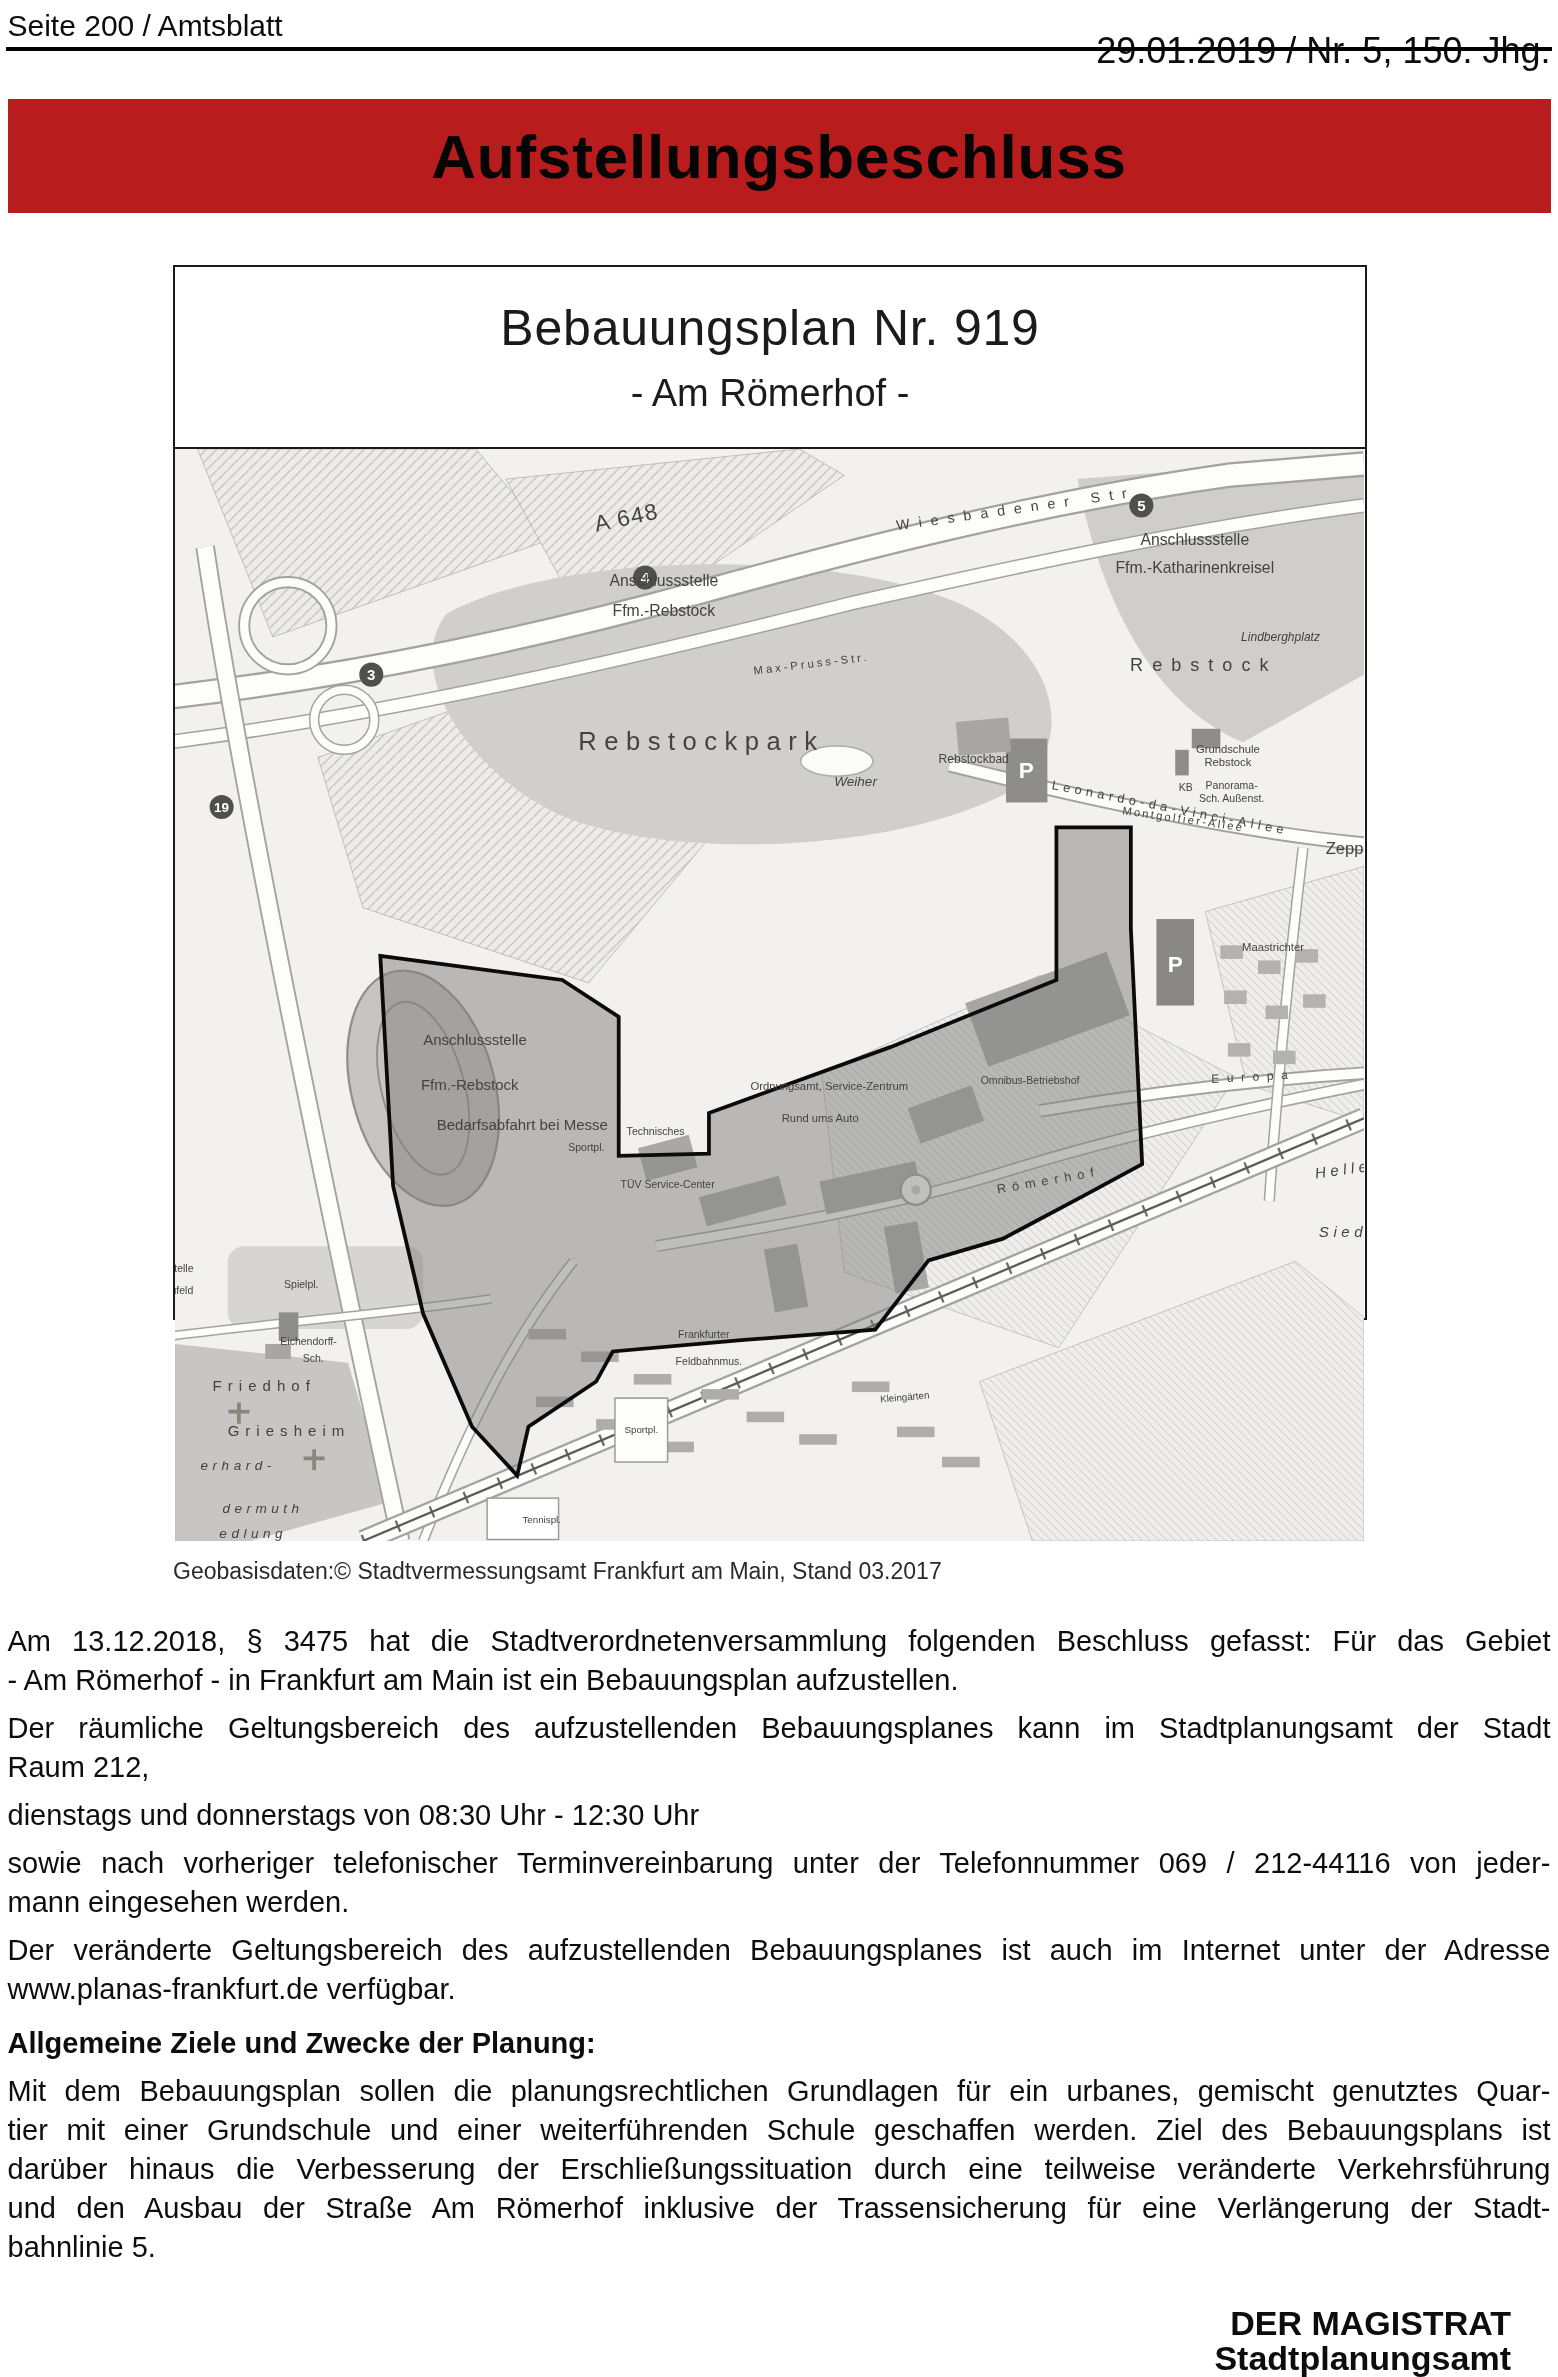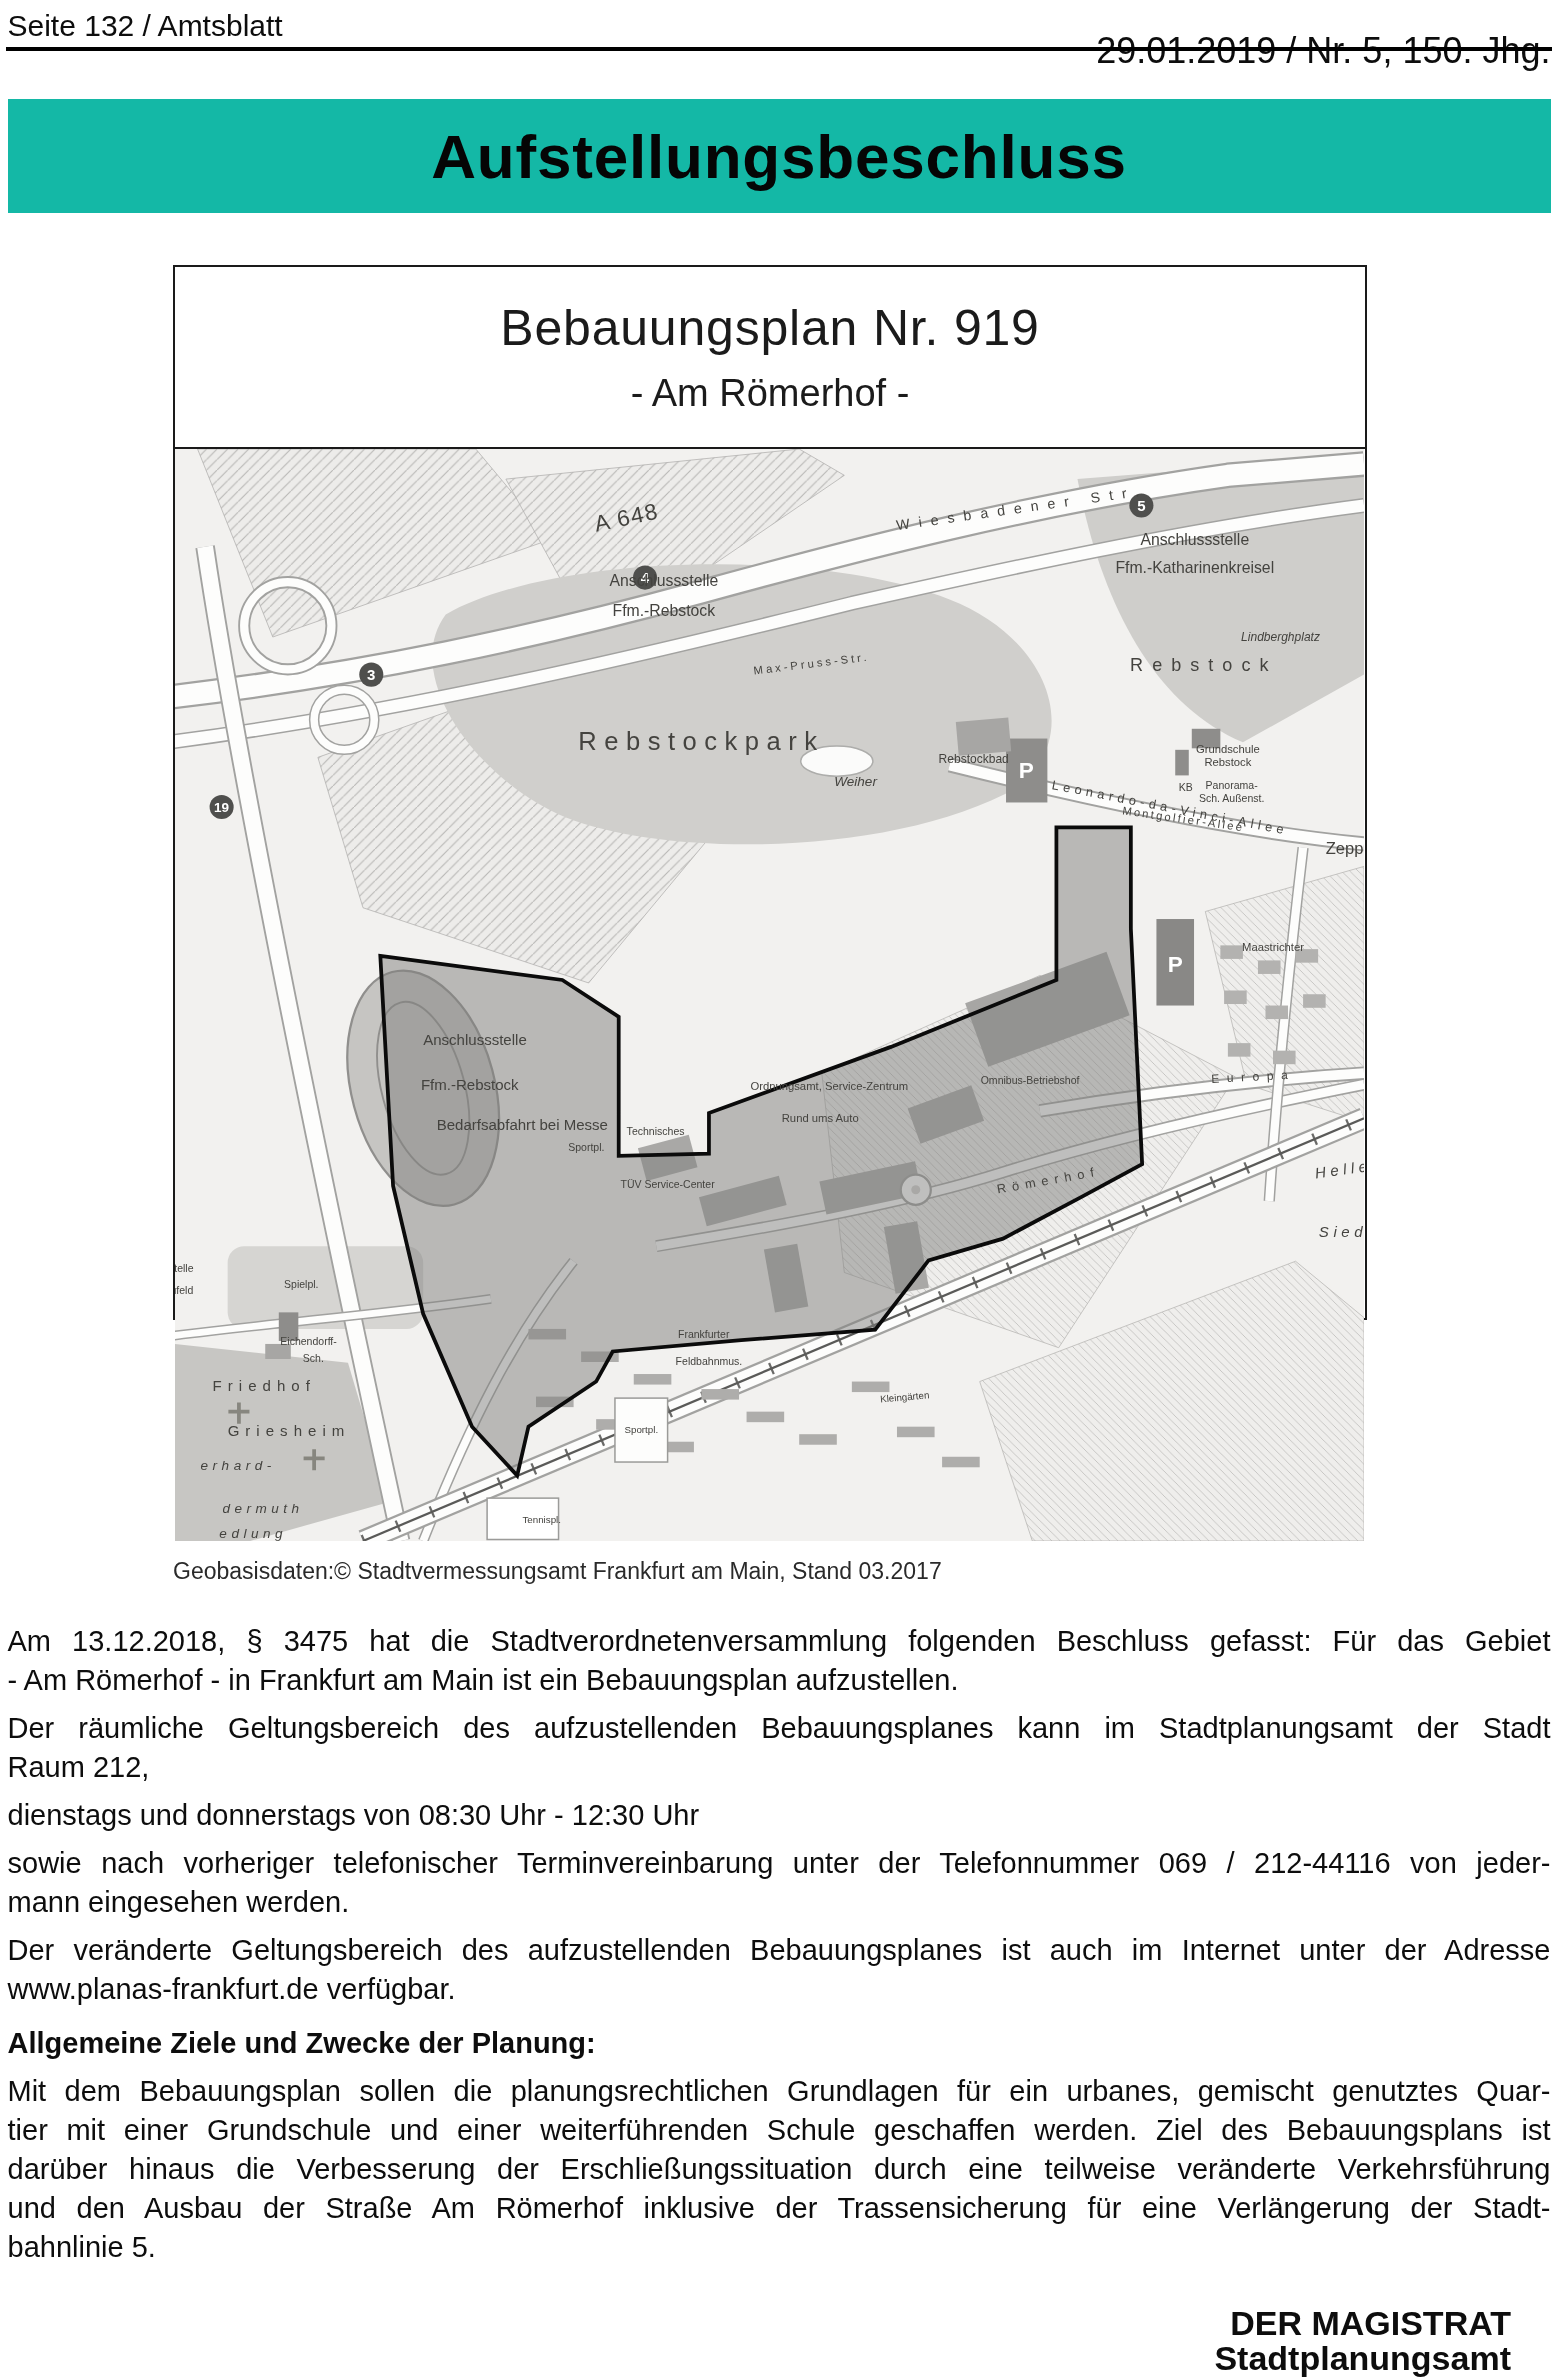--- a/index.html
+++ b/index.html
@@ -5,21 +5,21 @@
   html,body{margin:0;padding:0;background:#ffffff;}
   body{
     width:1558px;height:2377px;position:relative;overflow:hidden;
     font-family:"Liberation Sans",sans-serif;color:#0d0d0d;
   }
   
   .hdr-left{position:absolute;left:7.5px;top:9px;font-size:30px;}
   .hdr-right{position:absolute;right:7.5px;top:9px;font-size:36px;margin-top:21px;}
   .hdr-rule{position:absolute;left:6px;right:6px;top:47px;height:3.8px;background:#000;}
   
-  .banner{position:absolute;left:7.5px;right:7.5px;top:99px;height:114px;background:#14b8a6;
+  .banner{position:absolute;left:7.5px;right:7.5px;top:99px;height:114px;background:#b91c1c;
           display:flex;align-items:center;justify-content:center;}
   .banner-title{font-size:62px;font-weight:bold;letter-spacing:0.8px;color:#050505;}
   
   .figure{position:absolute;left:173px;top:265px;width:1194px;height:1055px;
           border:2.3px solid #1a1a1a;box-sizing:border-box;background:#fff;}
   .fig-title-box{height:182px;border-bottom:2.3px solid #1a1a1a;box-sizing:border-box;
                  display:flex;flex-direction:column;align-items:center;justify-content:center;gap:15px;}
   .fig-title-1{font-size:50px;color:#1b1b1b;letter-spacing:0.8px;}
   .fig-title-2{font-size:38px;color:#1b1b1b;}
   .map-wrap{width:1189px;height:1092px;overflow:hidden;background:#f2f1ef;}
@@ -35,21 +35,21 @@
   
   text{font-family:"Liberation Sans",sans-serif;fill:#44433f;}
   .ml{fill:#44433f;}
   .it{font-style:italic;}
   .mk{fill:#ffffff;font-weight:bold;text-anchor:middle;}
   .pl{fill:#ffffff;font-weight:bold;text-anchor:middle;}
 </style>
 </head>
 <body>
 
-<div class="hdr-left">Seite 132 / Amtsblatt</div>
+<div class="hdr-left">Seite 200 / Amtsblatt</div>
 <div class="hdr-right">29.01.2019 / Nr. 5, 150. Jhg.</div>
 <div class="hdr-rule"></div>
 
 <div class="banner">
   <div class="banner-title">Aufstellungsbeschluss</div>
 </div>
 
 <div class="figure">
   <div class="fig-title-box">
     <div class="fig-title-1">Bebauungsplan Nr. 919</div>

